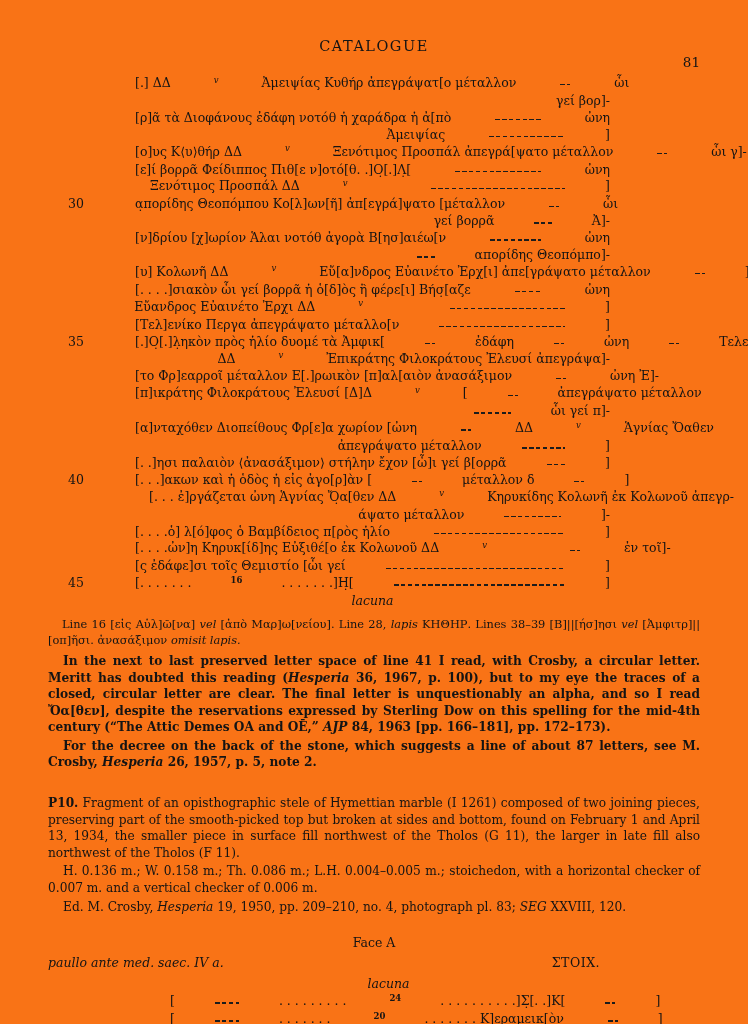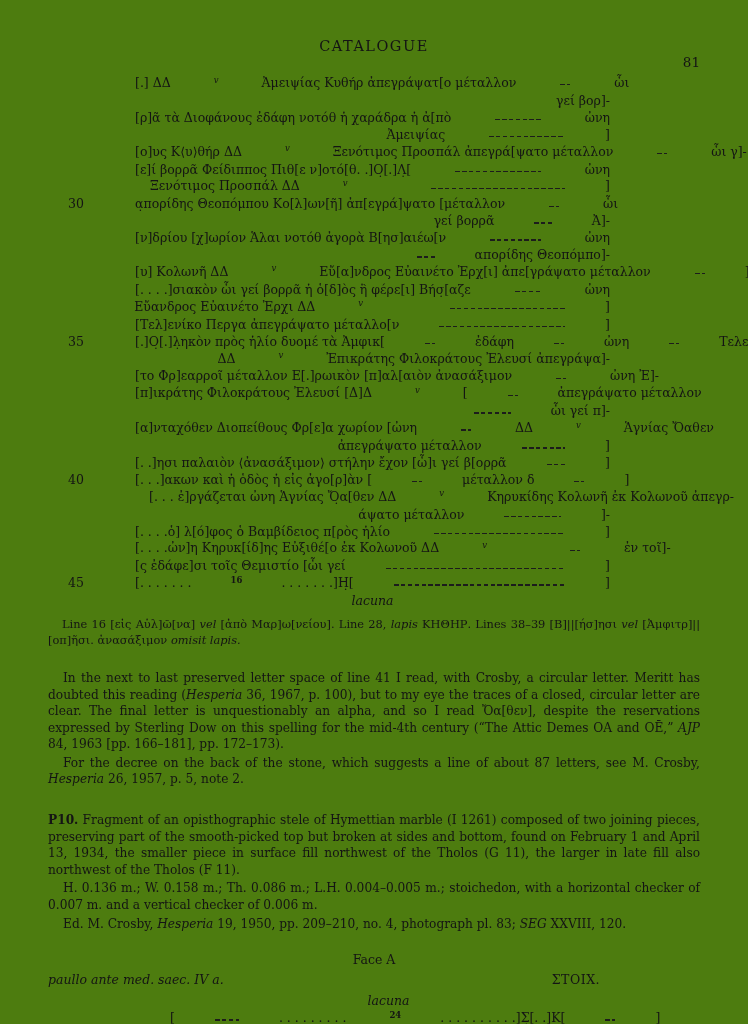--- a/index.html
+++ b/index.html
@@ -1,17 +1,17 @@
 <!DOCTYPE html>
 <html><head>
 <meta charset="utf-8">
 <style>
   html,body{margin:0;padding:0;background:#e8e8e8;}
   .page{
-    width:748px;height:1024px;background:#4d7c0f;color:#141414;
+    width:748px;height:1024px;background:#f97316;color:#141414;
     font-family:"DejaVu Serif","DejaVu Sans",serif;
     position:relative;overflow:hidden;margin:0 auto;
     box-sizing:border-box;padding:38px 48px 0 48px;
   }
   .it{font-style:italic;}
   .bd{font-weight:bold;}
   .sup{font-size:8.5px;position:relative;top:-4.5px;font-weight:bold;}
   .sup.lt{font-weight:normal;}
 
   
@@ -30,21 +30,21 @@
   .t-line .num{position:absolute;left:-67px;top:0;width:40px;font-size:12.5px;}
   .leader{flex-grow:1;flex-basis:0;min-width:12px;align-self:stretch;position:relative;}
   .leader::after,.dashrun::after{
     content:"";position:absolute;left:1px;right:1px;top:9.2px;height:1.3px;
     background:repeating-linear-gradient(90deg,#1c1c1c 0 4.6px,transparent 4.6px 6.9px);
   }
   .dashrun{align-self:stretch;position:relative;flex-grow:0;flex-shrink:0;}
 
   
   .apparatus{margin-top:7px;font-size:11.4px;line-height:15.4px;text-align:justify;text-indent:14px;}
-  .commentary{margin-top:22px;}
+  .commentary{margin-top:5px;font-weight:bold;}
   .commentary p,.p10 p{font-size:12.2px;line-height:16.6px;text-align:justify;margin:2px 0 0;text-indent:15px;}
   .p10{margin-top:24px;}
   .p10 p.noindent{text-indent:0;}
   .p10 p.single{text-align:left;}
 
   
   .face-a{margin-top:20px;font-size:12.5px;}
   .face-head{text-align:center;}
   .face-meta{display:flex;justify-content:space-between;margin-top:5px;}
   .face-meta .stoich{margin-right:100px;letter-spacing:0.5px;}

